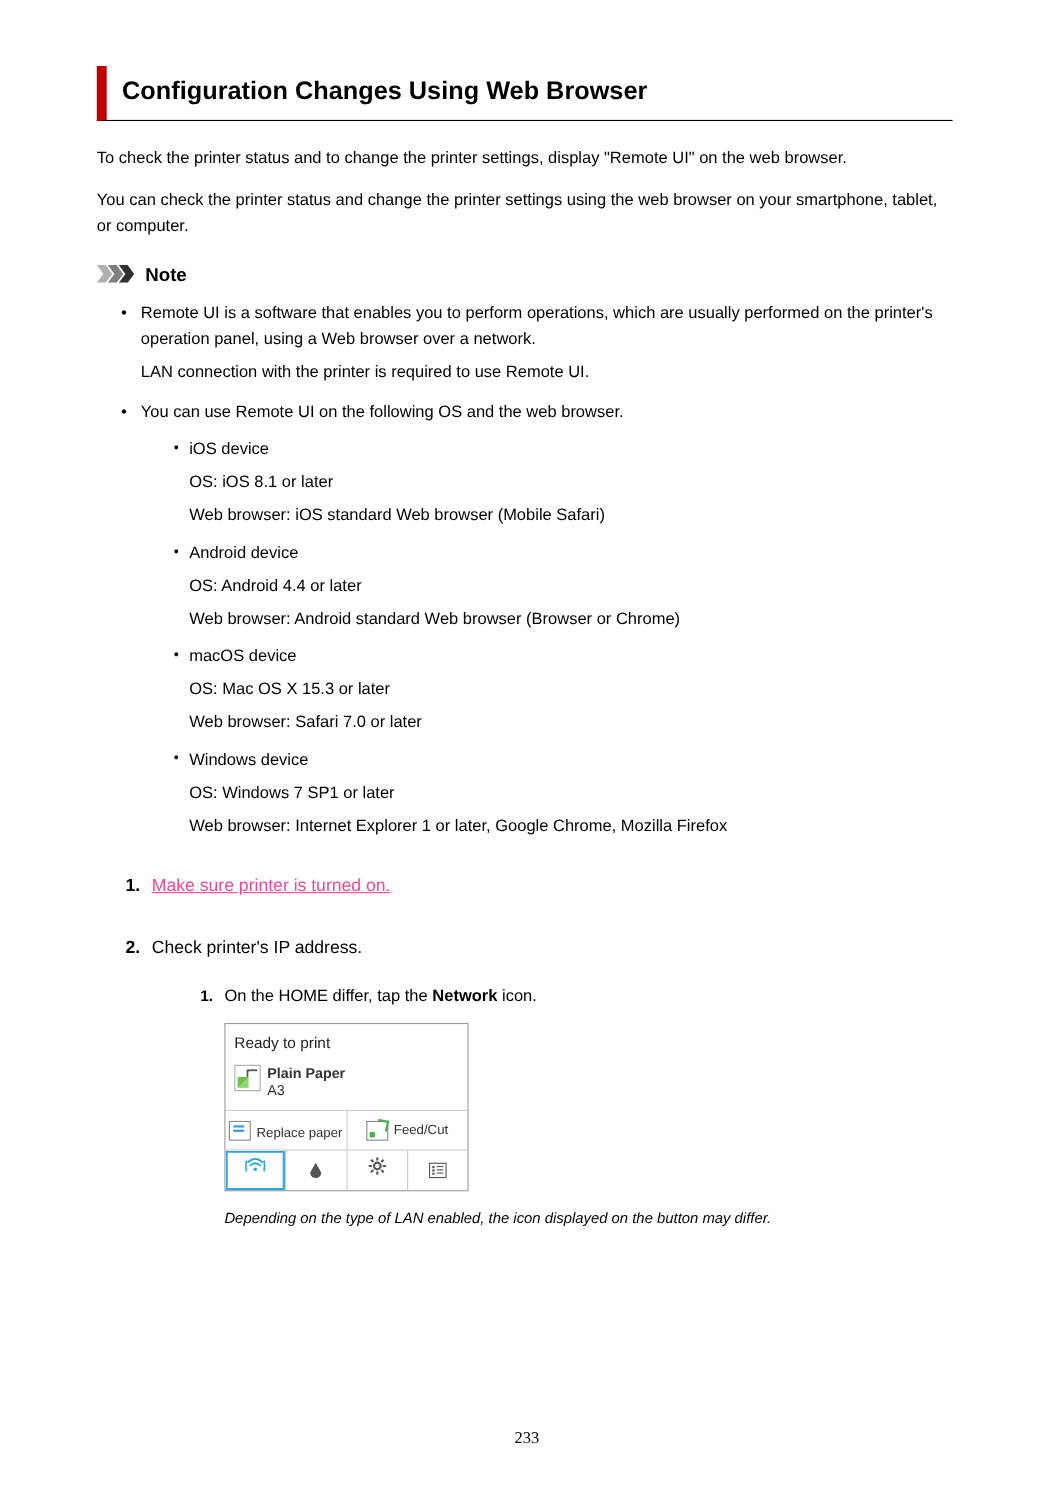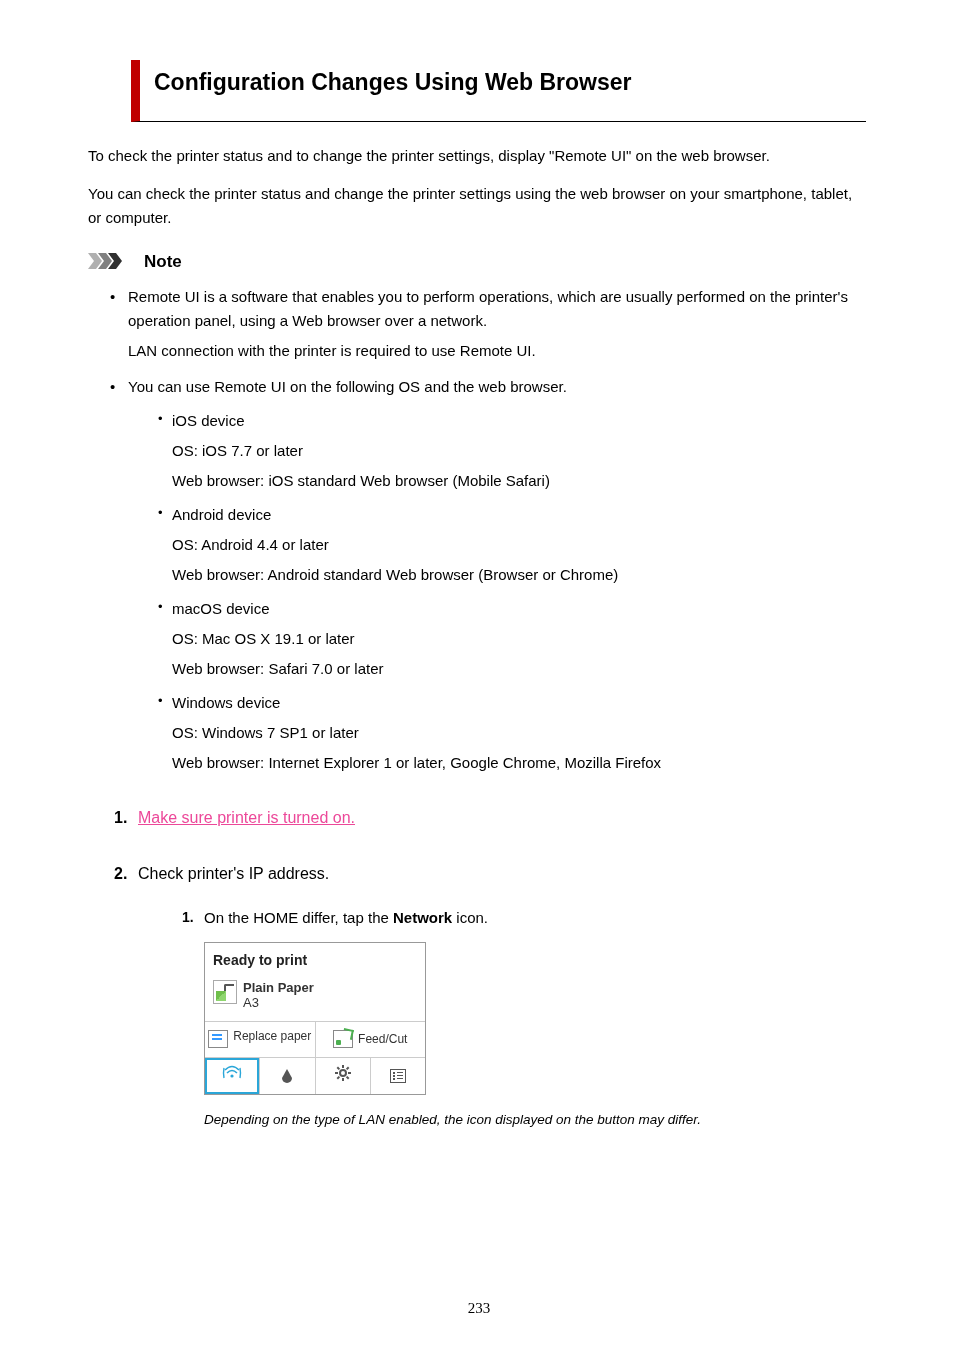--- a/index.html
+++ b/index.html
@@ -14,35 +14,34 @@
   .page {
     width: 954px;
     min-height: 1350px;
     box-sizing: border-box;
     padding: 60px 88px 40px 88px;
     position: relative;
   }
   .title-block {
     border-left: 9px solid #c00000;
     border-bottom: 1px solid #000;
-    padding: 4px 0 20px 14px;
+    padding: 4px 0 8px 14px;
     margin-bottom: 22px;
-    margin-left: 43px;
   }
   .title-text {
     font-size: 23px;
     font-weight: bold;
   }
   .para {
     margin: 0 0 14px 0;
   }
   .note-heading {
     display: flex;
     align-items: center;
-    gap: 16px;
+    gap: 4px;
     margin: 18px 0 10px 0;
   }
   .note-label {
     font-size: 17px;
     font-weight: bold;
   }
   .chevrons {
     display:inline-flex;
     align-items:center;
   }
@@ -134,21 +133,21 @@
   
   .screen {
     width: 220px;
     border: 1px solid #999;
     margin: 12px 0 14px 0;
     background: #fff;
     font-size: 13px;
     color: #333;
   }
   .screen .ready {
-    font-weight: bold;
+    font-weight: normal;
     padding: 6px 8px 4px 8px;
     font-size: 14px;
     color:#222;
   }
   .screen .paper-row {
     display:flex;
     gap:6px;
     padding: 4px 8px 10px 8px;
     border-bottom:1px solid #ccc;
   }
@@ -159,21 +158,21 @@
   .thumb::after{content:"";position:absolute;right:2px;top:3px;width:8px;height:5px;border-top:2px solid #555;border-left:2px solid #555;border-radius:2px 0 0 0;}
   .paper-text{line-height:1.2;}
   .paper-text .pname{font-weight:bold;}
   .screen .btn-row {
     display:flex;
     border-bottom:1px solid #ccc;
   }
   .screen .btn {
     flex:1;
     display:flex;
-    align-items:flex-start;
+    align-items:flex-end;
     justify-content:center;
     gap:5px;
     padding:8px 2px;
     font-size:12px;
     text-align:center;
   }
   .screen .btn + .btn { border-left:1px solid #ccc; }
   .icon-sq{width:18px;height:16px;border:1px solid #888;position:relative;}
   .icon-sq.blue::after{content:"";position:absolute;left:3px;top:3px;width:10px;height:2px;background:#3399ff;box-shadow:0 4px 0 #3399ff;}
   .icon-sq.green::after{content:"";position:absolute;left:2px;bottom:2px;width:5px;height:5px;background:#4caf50;border-radius:1px;}
@@ -237,31 +236,31 @@
   <ul class="level1">
     <li>
       <span>Remote UI is a software that enables you to perform operations, which are usually performed on the printer's operation panel, using a Web browser over a network.</span>
       <p class="sub">LAN connection with the printer is required to use Remote UI.</p>
     </li>
     <li>
       <span>You can use Remote UI on the following OS and the web browser.</span>
       <ul class="level2">
         <li>
           <span>iOS device</span>
-          <p class="sub">OS: iOS 7.7 or later</p>
+          <p class="sub">OS: iOS 8.1 or later</p>
           <p class="sub">Web browser: iOS standard Web browser (Mobile Safari)</p>
         </li>
         <li>
           <span>Android device</span>
           <p class="sub">OS: Android 4.4 or later</p>
           <p class="sub">Web browser: Android standard Web browser (Browser or Chrome)</p>
         </li>
         <li>
           <span>macOS device</span>
-          <p class="sub">OS: Mac OS X 19.1 or later</p>
+          <p class="sub">OS: Mac OS X 15.3 or later</p>
           <p class="sub">Web browser: Safari 7.0 or later</p>
         </li>
         <li>
           <span>Windows device</span>
           <p class="sub">OS: Windows 7 SP1 or later</p>
           <p class="sub">Web browser: Internet Explorer 1 or later, Google Chrome, Mozilla Firefox</p>
         </li>
       </ul>
     </li>
   </ul>

